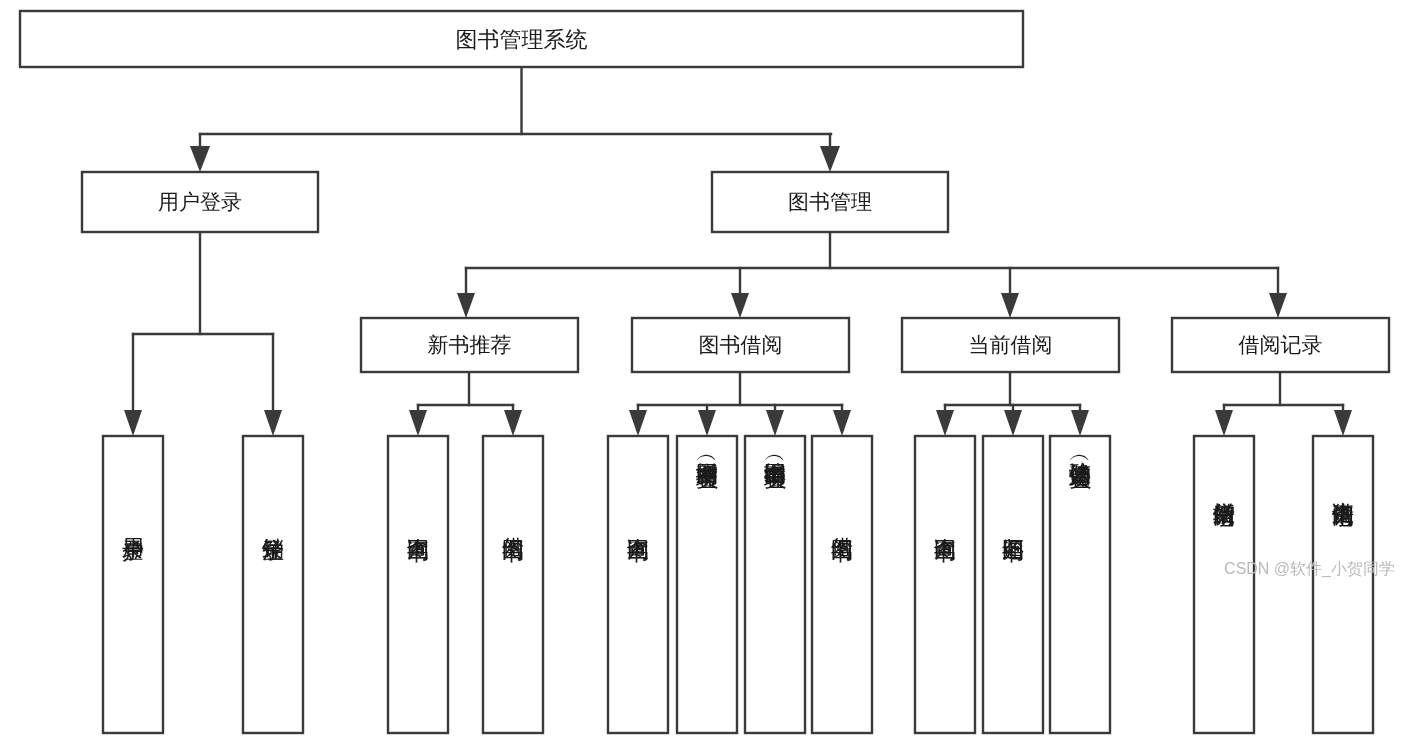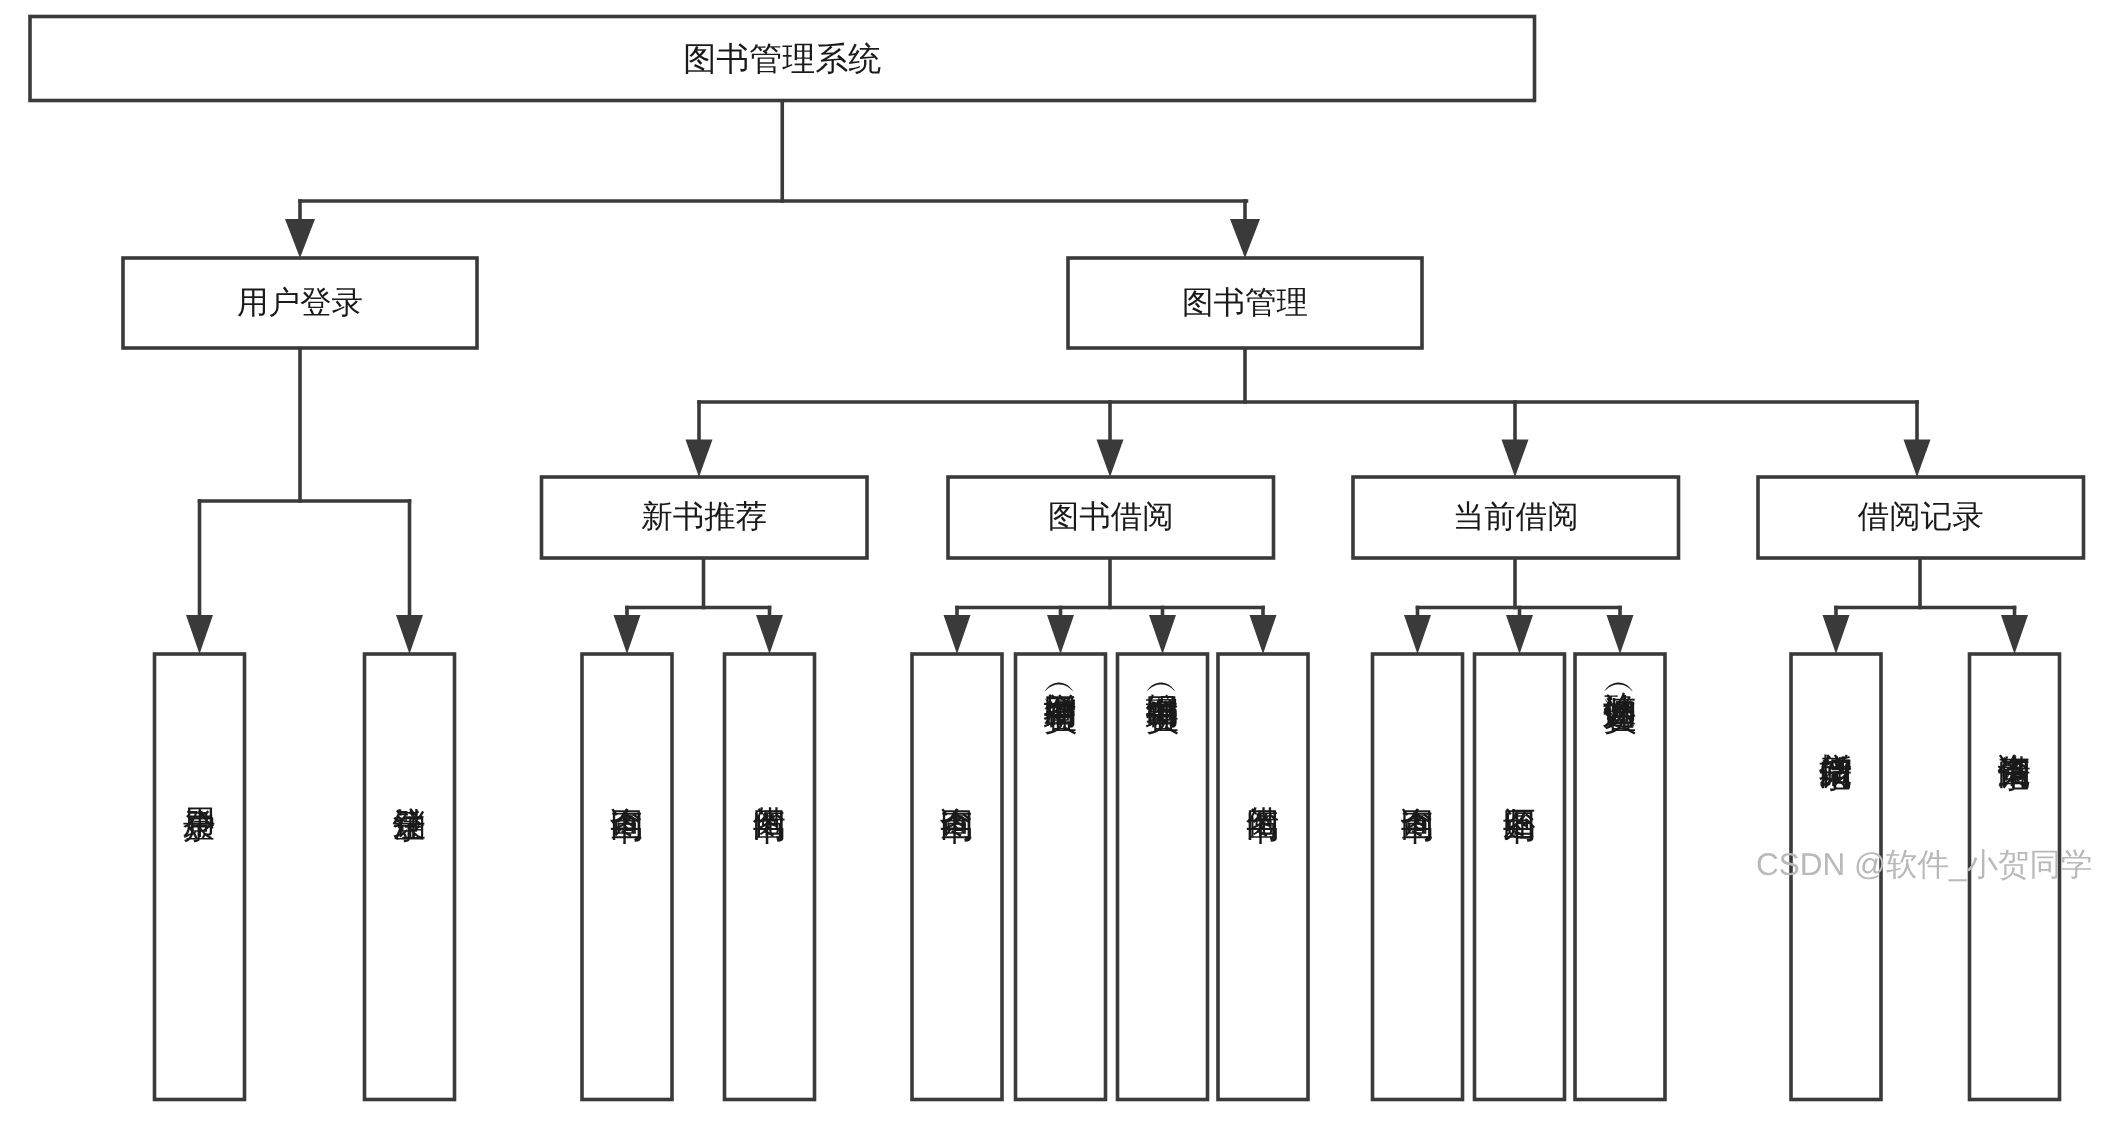--- a/index.html
+++ b/index.html
@@ -66,23 +66,23 @@
     font-size: 22px;
     line-height: 1.08;
     letter-spacing: 1px;
     color: #1a1a1a;
     white-space: nowrap;
     text-align: start;
   }
   .watermark {
     position: absolute;
     right: 10px;
-    bottom: 10px;
-    font-family: "Liberation Sans", "DejaVu Sans", sans-serif;
-    font-size: 21px;
+    bottom: 20px;
+    font-family: "Liberation Sans", "DejaVu Sans", sans-serif;
+    font-size: 16px;
     color: #b9b9b9;
     white-space: nowrap;
     user-select: none;
   }
 </style>
 </head>
 <body>
 
 <div id="diagram-root">
 

